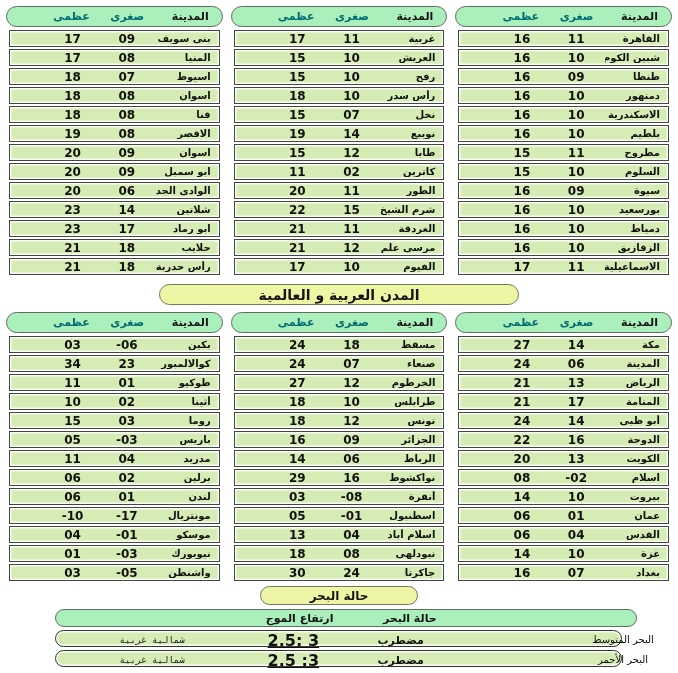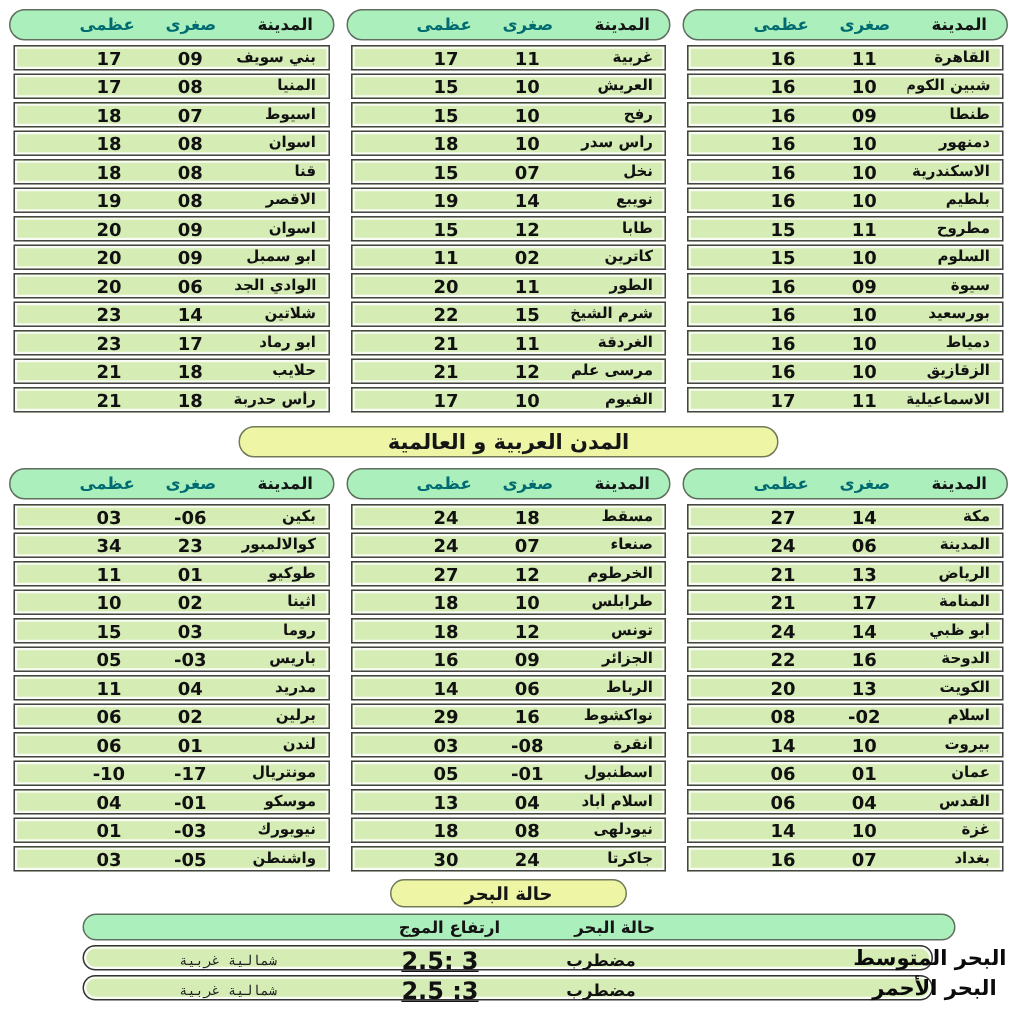--- a/index.html
+++ b/index.html
@@ -93,21 +93,21 @@
   }
   .scell.state { font-size: 11px; font-weight: bold; color: #111; text-align: center; }
   .scell.wave  { font-size: 16px; font-weight: bold; color: #111; text-align: center; direction: ltr; unicode-bidi: isolate; text-decoration: underline; }
   .scell.wind  { font-size: 9px; font-weight: normal; color: #222; text-align: center; font-family: Liberation Mono, monospace; }
   .sea-name {
     position: absolute;
     right: -49px; top: 50%;
     transform: translateY(-50%);
     width: 96px;
     text-align: center;
-    font-size: 14px; font-weight: bold; color: #0a0a0a;
+    font-size: 10px; font-weight: normal; color: #0a0a0a;
     white-space: nowrap;
   }
 </style>
 </head>
 <body>
 
 <div class="screen" dir="rtl">
 
   <div class="tables-band">
     <section class="city-table">

